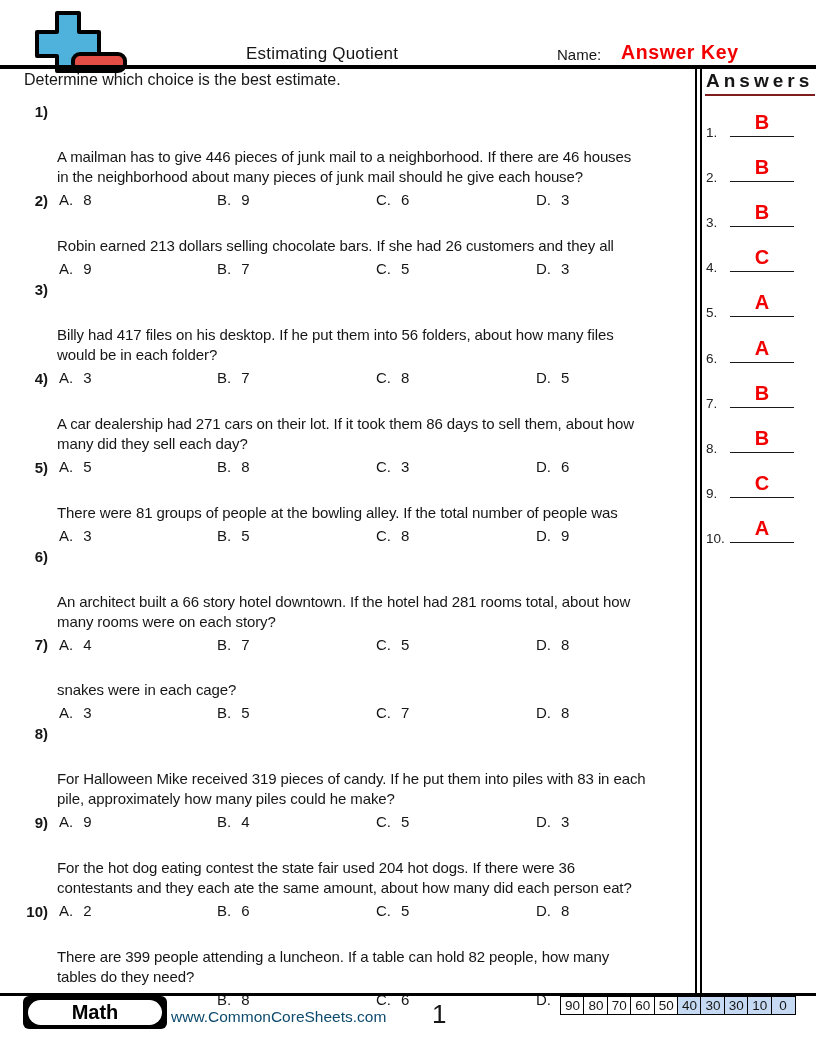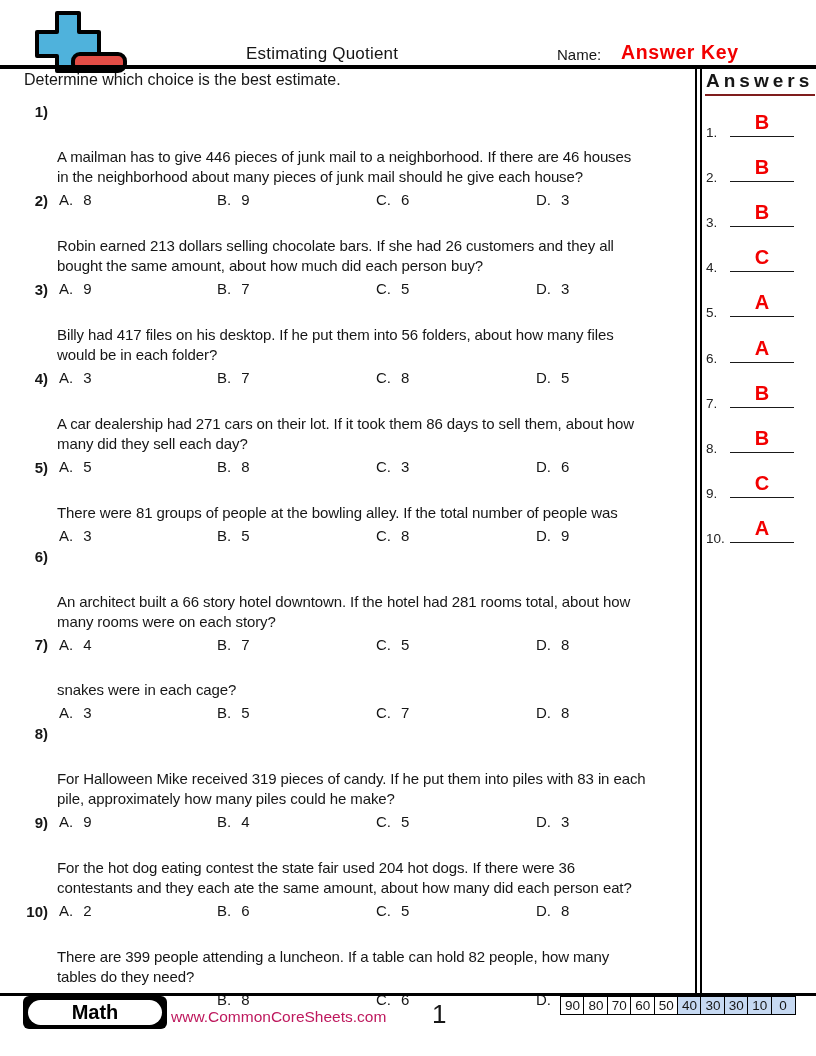--- a/index.html
+++ b/index.html
@@ -49,21 +49,21 @@
 
   
   .footer-rule { position:absolute; left:0; top:993px; width:816px; height:3px; background:#000; }
   .math-badge { position:absolute; left:23px; top:996px; width:144px; height:33px; background:#000; border-radius:6px; }
   .math-badge-inner {
     position:absolute; left:5px; top:4px; right:5px; bottom:4px;
     background:#fff; border-radius:13px;
     display:flex; align-items:center; justify-content:center;
   }
   .math-badge-label { font-size:20px; font-weight:bold; color:#000; }
-  .website-text { position:absolute; left:171px; top:1008px; font-size:15.5px; color:#be185d; }
+  .website-text { position:absolute; left:171px; top:1008px; font-size:15.5px; color:#0c4a6e; }
   .page-number { position:absolute; left:432px; top:999px; font-size:26px; font-weight:400; }
   .score-range-label { position:absolute; left:531px; top:1059px; font-size:13.5px; }
   .score-table { position:absolute; left:560px; top:996px; display:flex; }
   .score-cell {
     width:25.2px; height:19px; border:1.8px solid #000; margin-left:-1.8px;
     display:flex; align-items:center; justify-content:center;
     font-size:13.5px; background:#fff;
   }
   .score-cell:first-child { margin-left:0; }
   .score-cell.hl { background:#c6d9f2; }
@@ -139,21 +139,20 @@
             <span class="choice c1"><span class="c-label">B.</span><span class="c-val">9</span></span>
             <span class="choice c2"><span class="c-label">C.</span><span class="c-val">6</span></span>
             <span class="choice c3"><span class="c-label">D.</span><span class="c-val">3</span></span>
           </div>
         </div>
       </div>
       <div class="question" style="top: 191.9px;">
         <div class="q-num">2)</div>
         <div class="q-body">
           <div class="q-line">Robin earned 213 dollars selling chocolate bars. If she had 26 customers and they all</div>
-          <div class="q-line">bought the same amount, about how much did each person buy?</div>
           <div class="q-choices">
             <span class="choice c0"><span class="c-label">A.</span><span class="c-val">9</span></span>
             <span class="choice c1"><span class="c-label">B.</span><span class="c-val">7</span></span>
             <span class="choice c2"><span class="c-label">C.</span><span class="c-val">5</span></span>
             <span class="choice c3"><span class="c-label">D.</span><span class="c-val">3</span></span>
           </div>
         </div>
       </div>
       <div class="question" style="top: 280.8px;">
         <div class="q-num">3)</div>

